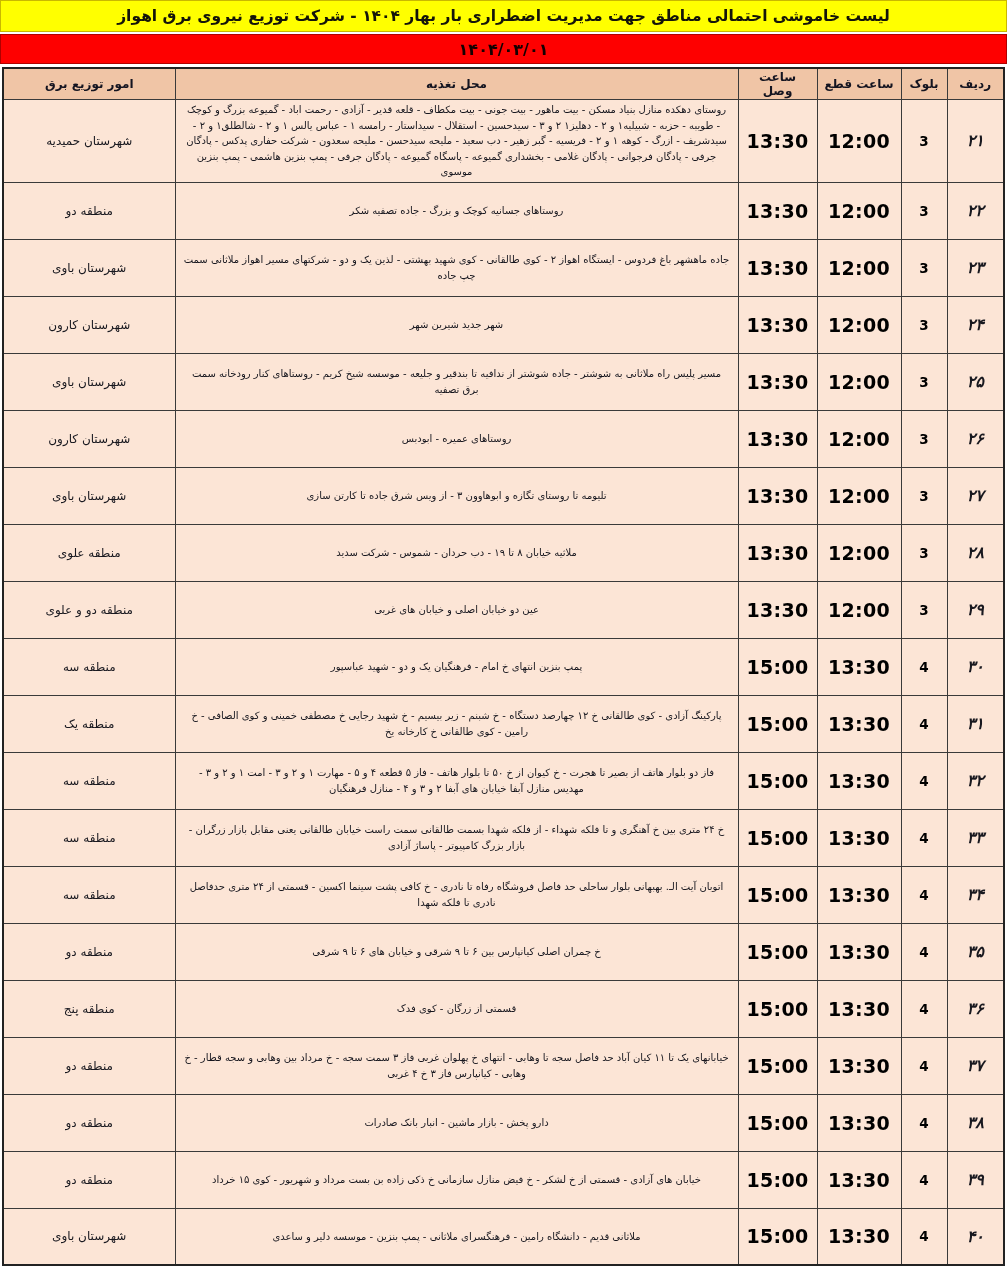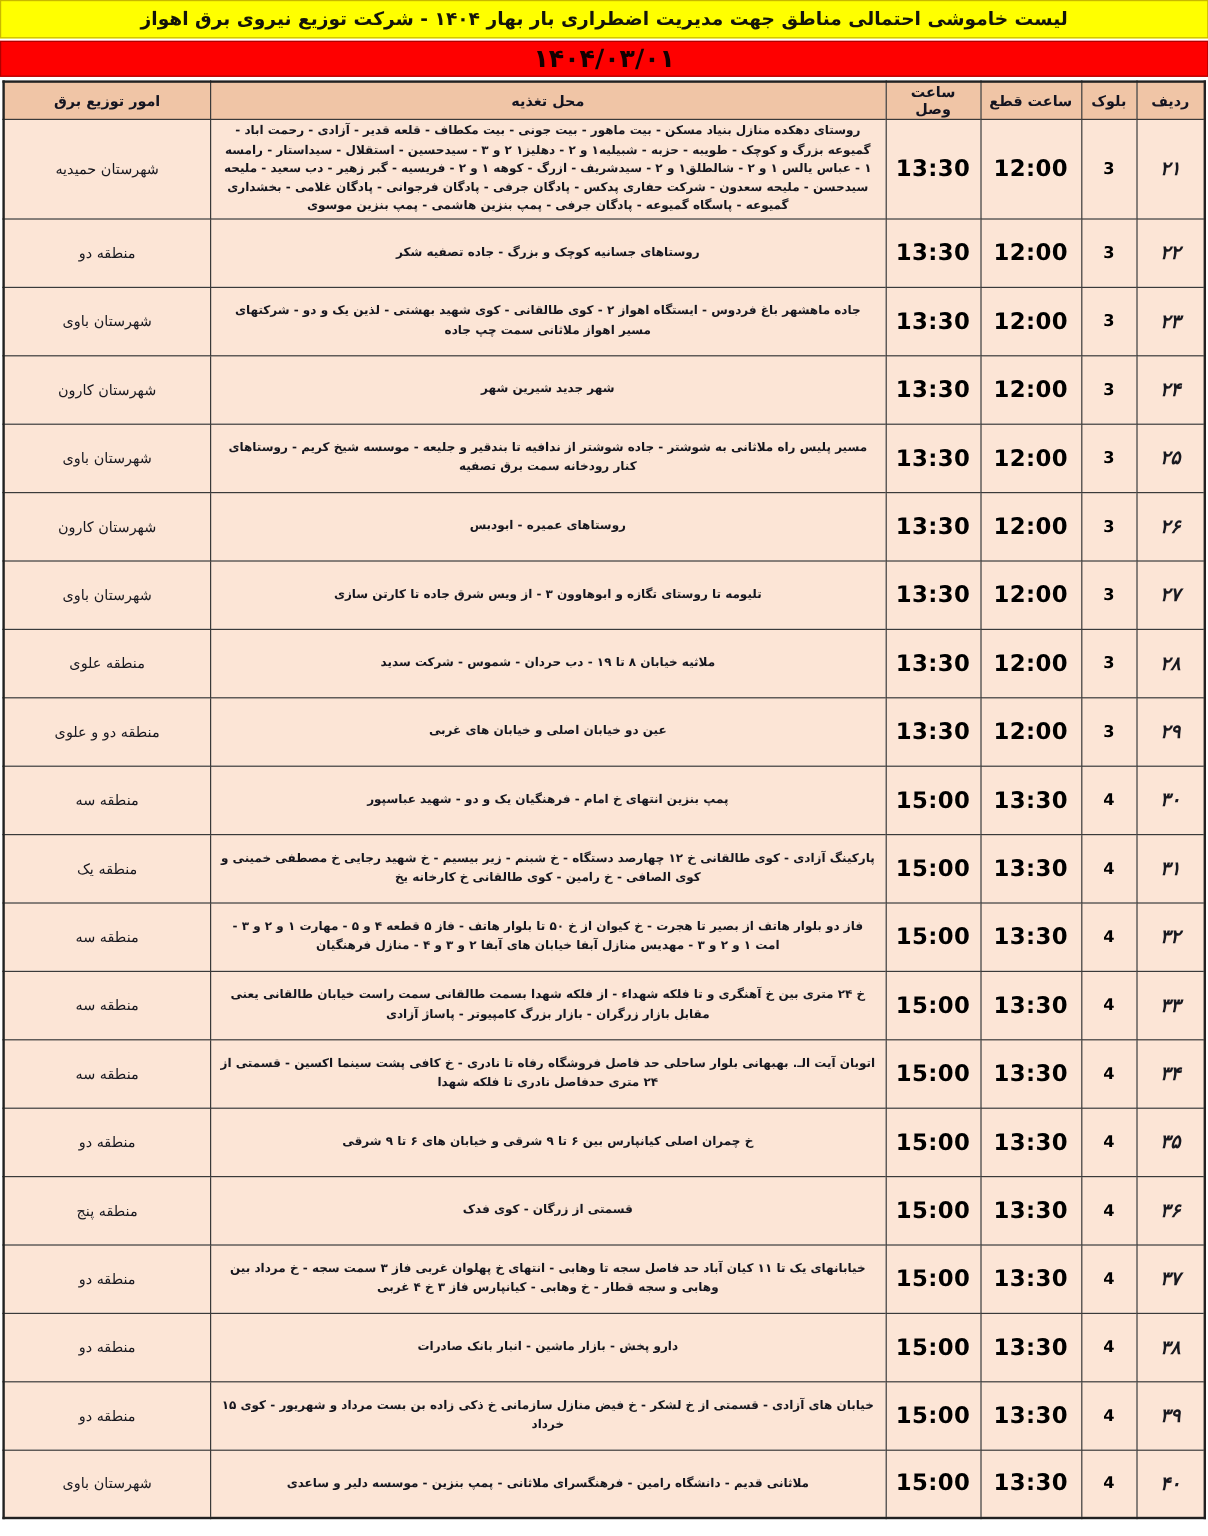--- a/index.html
+++ b/index.html
@@ -15,21 +15,21 @@
   }
   .title-band .title{
     font-size:15.5px;font-weight:bold;color:#14140a;letter-spacing:0;
   }
   .date-band{
     height:30px;background:#fe0000;margin-top:2px;
     display:flex;align-items:center;justify-content:center;
     border:1px solid #b00000;box-sizing:border-box;
   }
   .date-band .date{
-    font-size:21px;font-weight:bold;color:#140000;
+    font-size:16px;font-weight:bold;color:#140000;
   }
   table.schedule{
     direction:rtl;
     border-collapse:collapse;table-layout:fixed;
     margin:3px auto 0;
     border:2px solid #222222;
   }
   .schedule th,.schedule td{
     border:1px solid #3a3a3a;
     text-align:center;vertical-align:middle;
@@ -47,21 +47,21 @@
   }
   col.c-row{width:57px;}
   col.c-block{width:46px;}
   col.c-cut{width:84px;}
   col.c-restore{width:73px;}
   col.c-location{width:563px;}
   col.c-district{width:172px;}
   td.cell-row{font-size:16px;font-weight:bold;font-style:italic;}
   td.cell-block{font-size:13.5px;font-weight:bold;color:#000;}
   td.cell-time{font-size:19px;font-weight:bold;color:#000;letter-spacing:0.3px;direction:ltr;}
-  td.cell-location{font-size:10px;font-weight:bold;line-height:1.55;color:#16161e;}
+  td.cell-location{font-size:10px;font-weight:normal;line-height:1.55;color:#16161e;}
   td.cell-district{font-size:12px;font-weight:normal;}
 </style>
 </head>
 <body>
 
 <div class="title-band">
   <span class="title">لیست خاموشی احتمالی مناطق جهت مدیریت اضطراری بار بهار ۱۴۰۴ - شرکت توزیع نیروی برق اهواز</span>
 </div>
 
 <div class="date-band">

